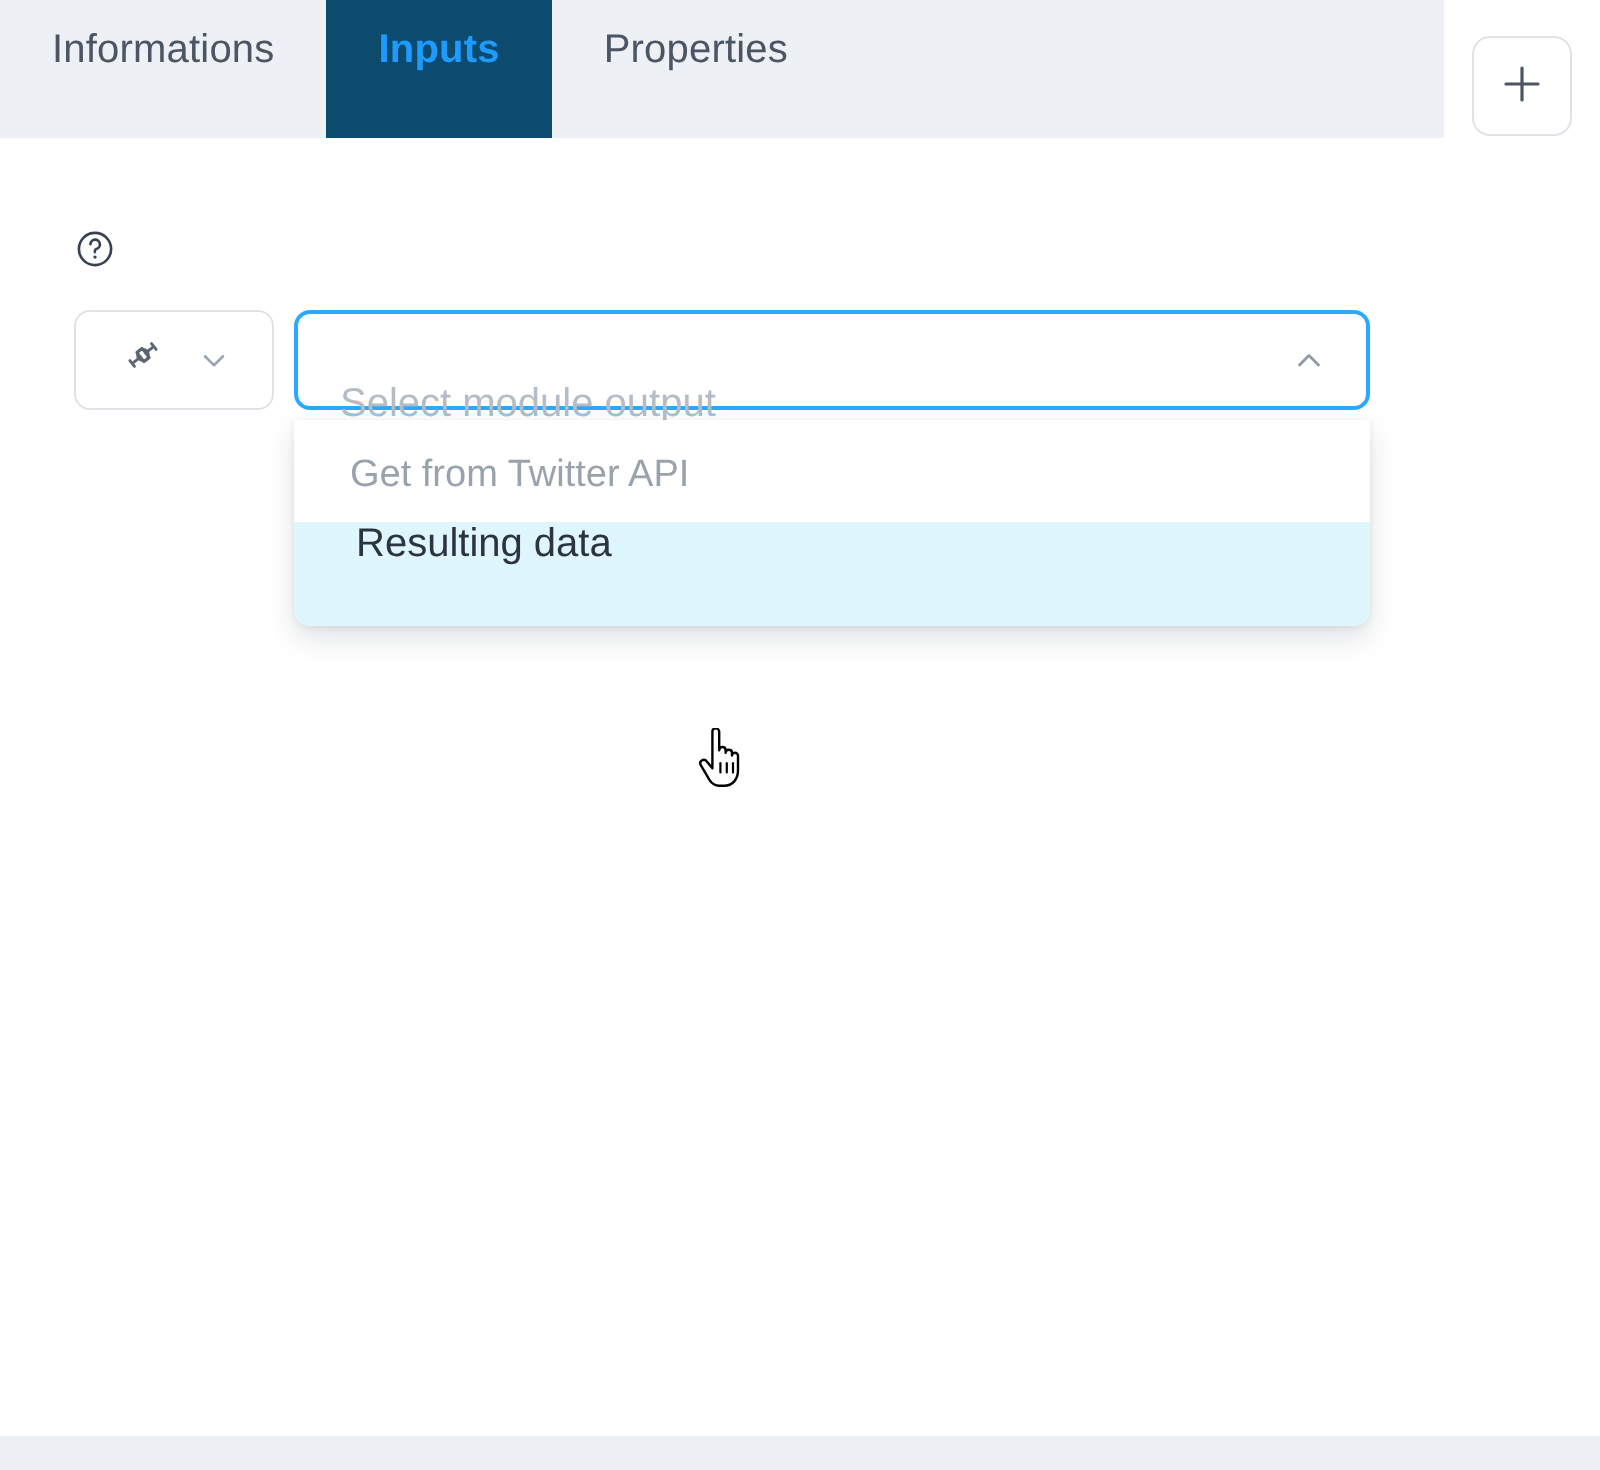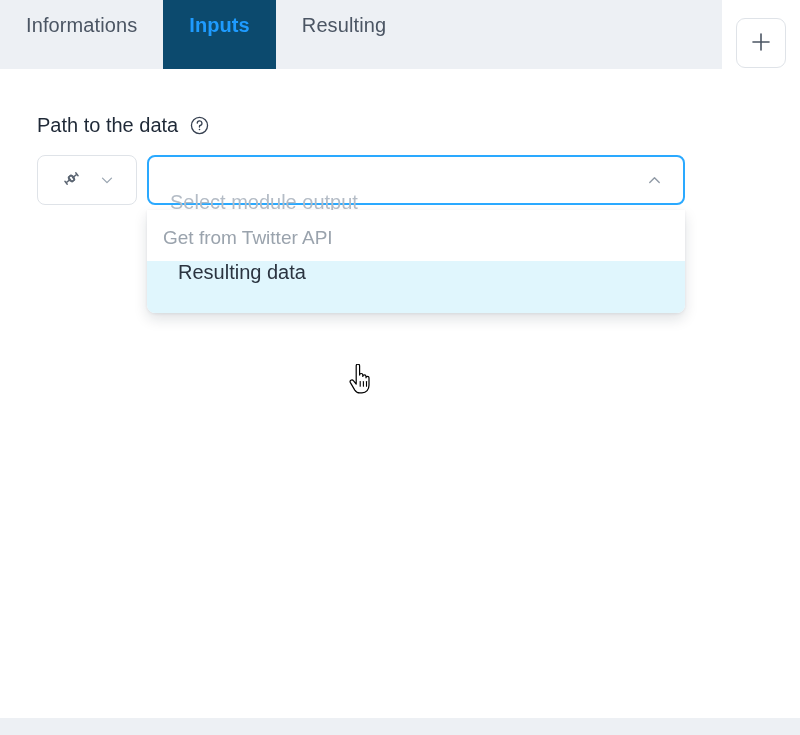--- a/index.html
+++ b/index.html
@@ -172,21 +172,21 @@
     border-bottom-right-radius: 8px;
     box-shadow: 0 6px 14px rgba(15, 30, 50, 0.13), 0 1px 3px rgba(15,30,50,0.07);
     overflow: hidden;
     padding-top: 4px;
   }
 
   .dd-group-label {
     height: 47px;
     display: flex;
     align-items: center;
-    padding-left: 16px;
+    padding-left: 28px;
     font-size: 19px;
     color: #9aa3ad;
   }
 
   .dd-option {
     height: 52px;
     display: flex;
     align-items: flex-start;
     padding-left: 31px;
     font-size: 20px;
@@ -220,21 +220,21 @@
 <div id="app">
 
   <div class="tabbar">
     <button class="tab">
       <span>Informations</span>
     </button>
     <button class="tab active">
       <span>Inputs</span>
     </button>
     <button class="tab">
-      <span>Resulting</span>
+      <span>Properties</span>
     </button>
   </div>
 
   <div class="side-actions">
 
     <button class="side-btn">
       <span>
         <svg width="24" height="24" viewBox="0 0 24 24" fill="none" stroke="currentColor" stroke-width="1.6" stroke-linecap="round">
           <line x1="12" y1="4" x2="12" y2="20"></line>
           <line x1="4" y1="12" x2="20" y2="12"></line>
@@ -260,21 +260,20 @@
           <circle cx="12" cy="16.1" r="0.95" fill="currentColor" stroke="none"></circle>
         </svg>
       </span>
     </button>
 
   </div>
 
   <div class="content">
 
     <div class="field-label">
-      <span>Path to the data</span>
       <span class="help-icon">
         <svg width="21" height="21" viewBox="0 0 24 24" fill="none" stroke="currentColor" stroke-width="1.5" stroke-linecap="round">
           <circle cx="12" cy="12" r="9.2"></circle>
           <path d="M9.4 9.3a2.7 2.7 0 1 1 3.3 2.7c-.55.16-.75.6-.75 1.15v.6"></path>
           <circle cx="12" cy="16.6" r="0.95" fill="currentColor" stroke="none"></circle>
         </svg>
       </span>
     </div>
 
     <div class="row">

